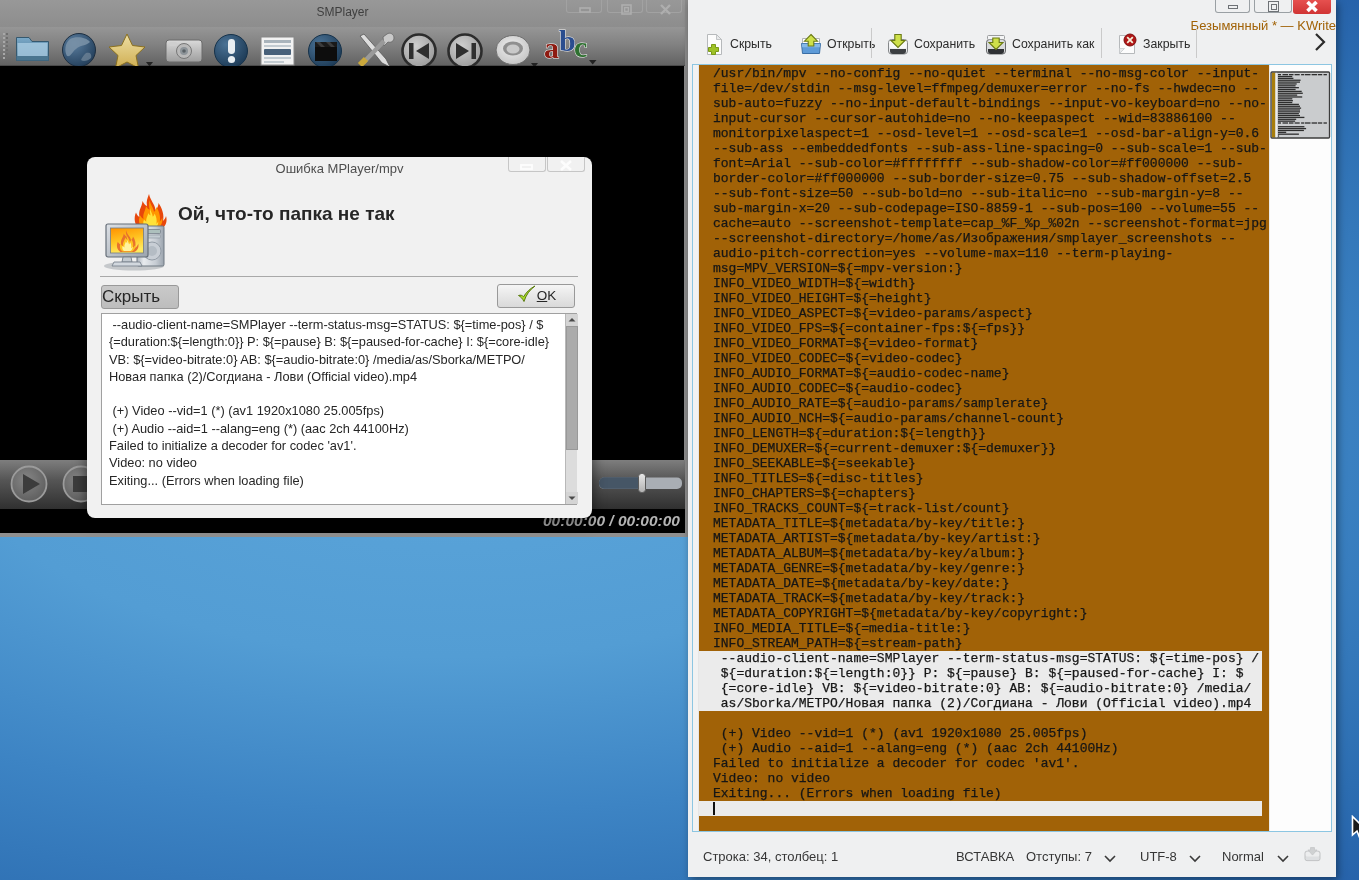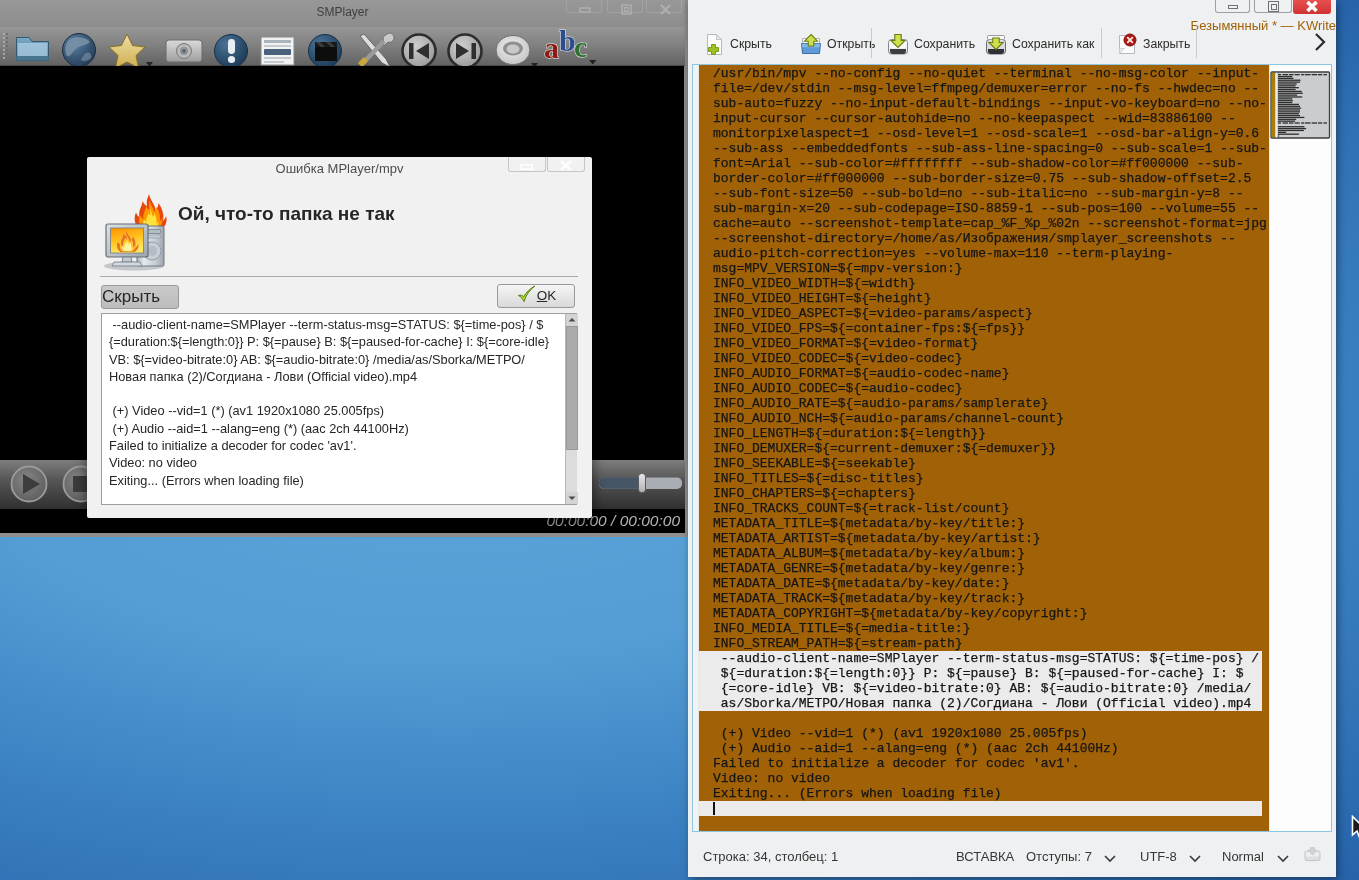--- a/index.html
+++ b/index.html
@@ -22,25 +22,25 @@
     border-radius:0 0 3px 3px; }
   #sm-title .winbtn { width:36px; }
   #sm-title .b1 { left:566px; } #sm-title .b2 { left:607px; } #sm-title .b3 { left:646px; }
   #sm-toolbar { left:0; top:27px; width:685px; height:39px;
     background:linear-gradient(#969696,#828282 45%,#636363);
     border-bottom:1px solid #4a4a4a; }
   #sm-controls { left:0; top:460px; width:685px; height:49px;
     background:linear-gradient(#7e7e7e,#565656 40%,#303030); }
   #sm-timebar { left:0; top:509px; width:685px; height:24px; background:#000; }
   #sm-time { position:absolute; right:5px; top:3px; color:#b4b4b4; font-size:15.5px;
-    font-style:italic; font-weight:normal; }
+    font-style:italic; font-weight:bold; }
 
   
   #errdlg { left:87px; top:157px; width:505px; height:361px; background:#f1f1f1;
-    border-radius:2px; box-shadow:0 4px 14px rgba(0,0,0,.55); font-size:13.5px; color:#262626; }
+    border-radius:8px; box-shadow:0 4px 14px rgba(0,0,0,.55); font-size:13.5px; color:#262626; }
   #errdlg .dtitle { position:absolute; top:4px; width:100%; text-align:center; color:#4e4e4e; font-size:13px; }
   #errdlg .winbtn { width:38px; border-color:#c6c6c6; height:15px; }
   #errdlg .b1 { left:421px; } #errdlg .b3 { left:460px; }
   #err-h1 { position:absolute; left:91px; top:46px; font-size:19px; font-weight:bold; }
   #err-sub { position:absolute; left:91px; top:90px; }
   #err-hr { position:absolute; left:13px; top:119px; width:478px; height:1px; background:#a9a9a9; }
   .pbtn { position:absolute; border:1px solid #999; border-radius:3px; font-size:13.5px; }
   #btn-hide { left:14px; top:128px; width:78px; height:24px; font-size:17px;
     background:linear-gradient(#c9c9c9,#bdbdbd); text-align:left; line-height:22px; }
   #btn-ok { left:410px; top:127px; width:78px; height:24px;

